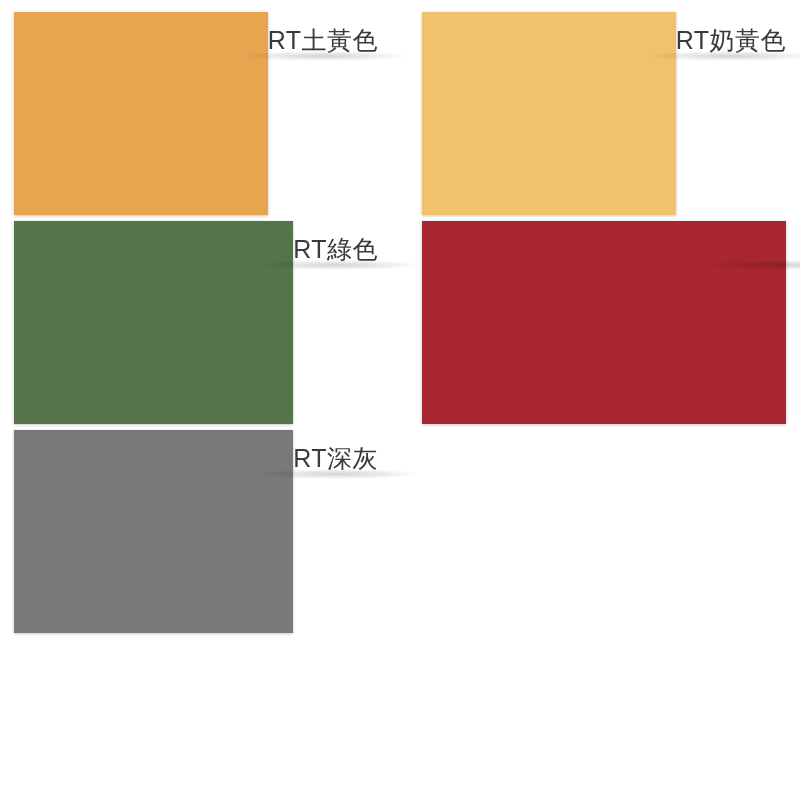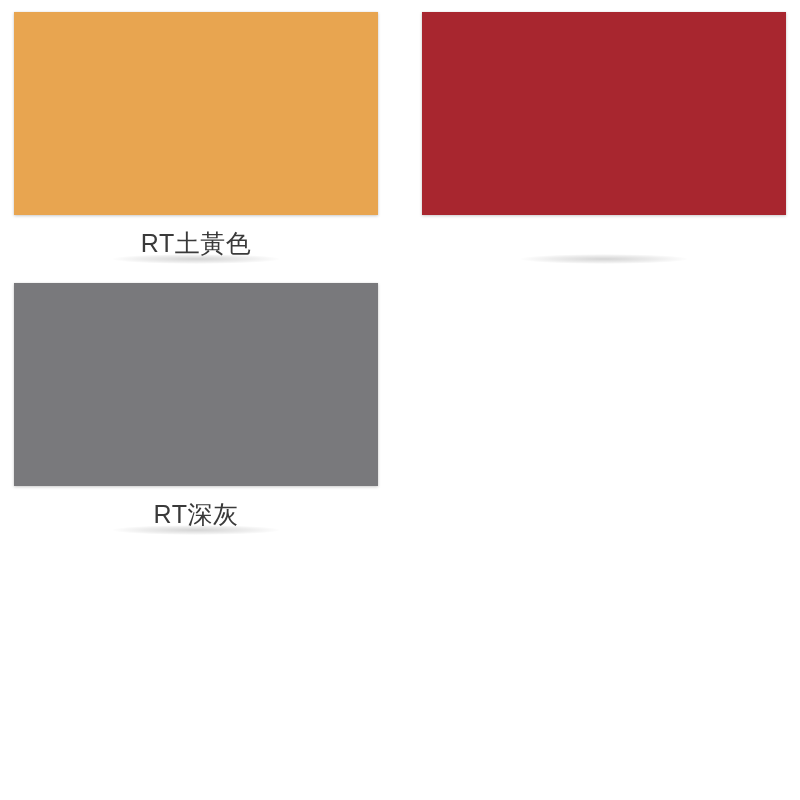--- a/index.html
+++ b/index.html
@@ -23,21 +23,20 @@
     display: flex;
     flex-wrap: wrap;
     align-content: flex-start;
   }
 
   .swatch-cell {
     width: 50%;
     box-sizing: border-box;
     padding: 0 0 6px 0;
     display: flex;
-    flex-direction: column;
     align-items: stretch;
   }
 
   .swatch-cell.col-left {
     padding-right: 22px;
   }
   .swatch-cell.col-right {
     padding-left: 22px;
   }
 
@@ -89,21 +88,35 @@
 <div class="gallery">
 
   <div class="swatch-cell col-left">
     <div class="swatch-chip" style="background:#e8a550;"></div>
     <div class="swatch-caption-wrap">
       <div class="caption-shadow"></div>
       <div class="swatch-caption">RT土黃色</div>
     </div>
   </div>
 
+  <div class="swatch-cell col-right">
+    <div class="swatch-chip" style="background:#f0c26b;"></div>
+    <div class="swatch-caption-wrap">
+      <div class="caption-shadow"></div>
+      <div class="swatch-caption">RT奶黃色</div>
+    </div>
+  </div>
 
+  <div class="swatch-cell col-left">
+    <div class="swatch-chip" style="background:#56744a;"></div>
+    <div class="swatch-caption-wrap">
+      <div class="caption-shadow"></div>
+      <div class="swatch-caption">RT綠色</div>
+    </div>
+  </div>
 
   <div class="swatch-cell col-right">
     <div class="swatch-chip" style="background:#a8262f;"></div>
     <div class="swatch-caption-wrap">
       <div class="caption-shadow"></div>
     </div>
   </div>
 
   <div class="swatch-cell col-left">
     <div class="swatch-chip" style="background:#79797c;"></div>

